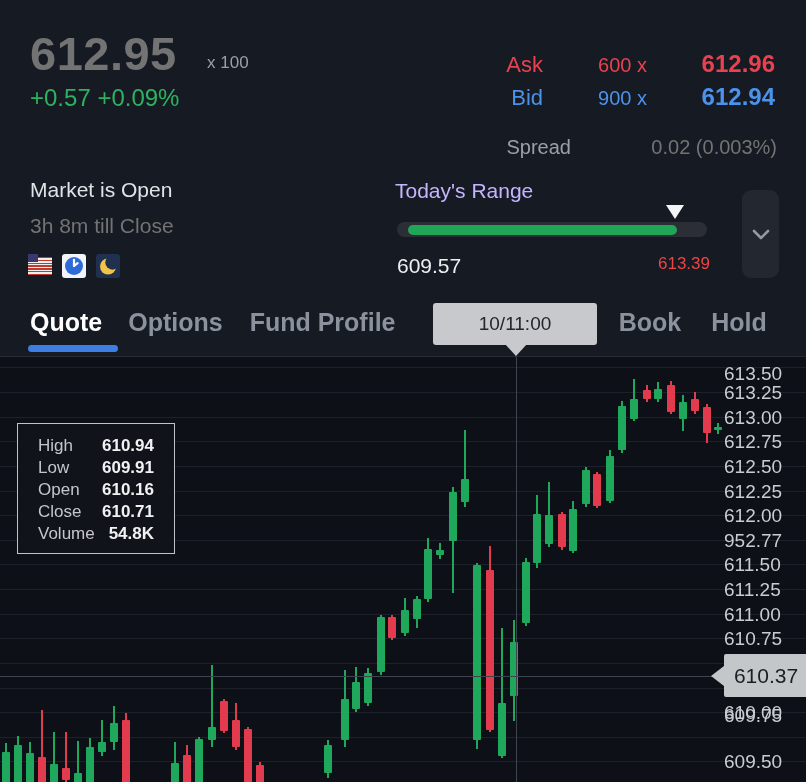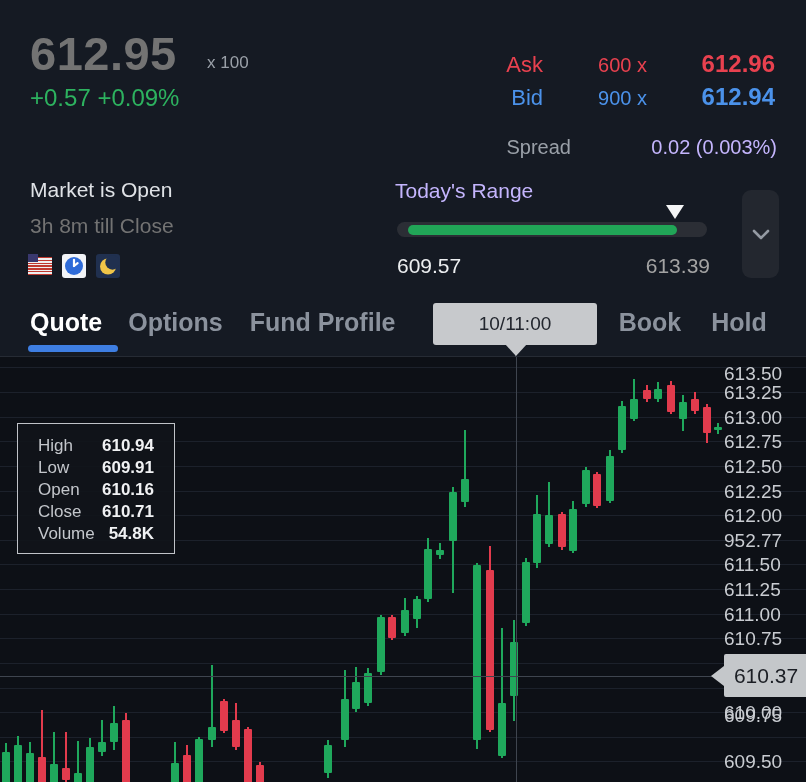--- a/index.html
+++ b/index.html
@@ -15,38 +15,38 @@
   .price-change{left:30px;top:84px;font-size:24px;color:#2db25f;}
 
   .quote-row{right:31px;display:flex;align-items:baseline;}
   .quote-row .ql{width:42px;text-align:right;font-size:22px;}
   .quote-row .qs{width:104px;text-align:right;font-size:20px;}
   .quote-row .qv{width:128px;text-align:right;font-size:24px;font-weight:700;}
   .ask-row{top:50px;} .ask-row span{color:#e8414f;}
   .bid-row{top:83px;} .bid-row span{color:#4b92ea;}
   .spread-row{top:136px;right:29px;display:flex;}
   .spread-label{color:#9aa0a8;font-size:20px;}
-  .spread-value{width:206px;text-align:right;color:#c4b5fd;font-size:20px;}
+  .spread-value{width:206px;text-align:right;color:#737373;font-size:20px;}
 
   .market-open{left:30px;top:178px;font-size:21px;color:#dfe2e6;}
   .till-close{left:30px;top:214px;font-size:21px;color:#737373;}
 
   .session-icons{left:28px;top:254px;display:flex;gap:10px;}
   .s-icon{width:24px;height:24px;position:relative;}
   .flag{background:repeating-linear-gradient(180deg,#c0392f 0px,#c0392f 1.4px,#efefef 1.4px,#efefef 2.8px);
         height:18px;margin-top:3px;}
   .flag .canton{position:absolute;left:0;top:0;width:10px;height:8px;background:#39386e;}
 
   .range-label{left:395px;top:179px;font-size:21px;color:#c4b5fd;}
   .range-track{left:397px;top:222px;width:310px;height:15px;border-radius:8px;background:#2b2e35;}
   .range-fill{left:11px;top:2.5px;width:269px;height:10px;border-radius:5px;background:#21a557;position:absolute;}
   .range-pointer{left:666px;top:205px;width:0;height:0;
      border-left:9px solid transparent;border-right:9px solid transparent;border-top:14px solid #f4f5f6;}
   .range-low{left:397px;top:254px;font-size:21px;color:#eceef0;}
-  .range-high{left:597px;top:254px;width:113px;text-align:right;font-size:21px;color:#a3a3a3;}
+  .range-high{left:597px;top:254px;width:113px;text-align:right;font-size:17px;color:#ef4444;}
 
   .collapse-btn{left:742px;top:190px;width:37px;height:88px;border-radius:9px;background:#23272f;
      display:flex;align-items:center;justify-content:center;cursor:pointer;}
 
   
   .tabsbar{left:0;top:300px;width:806px;height:56px;display:flex;align-items:flex-start;}
   .tab{font-size:25px;font-weight:700;color:#8b929d;margin-top:8px;white-space:nowrap;cursor:pointer;}
   .tab.active{color:#ffffff;}
   .tab:nth-child(1){margin-left:30px;}
   .tab:nth-child(2){margin-left:26px;}

